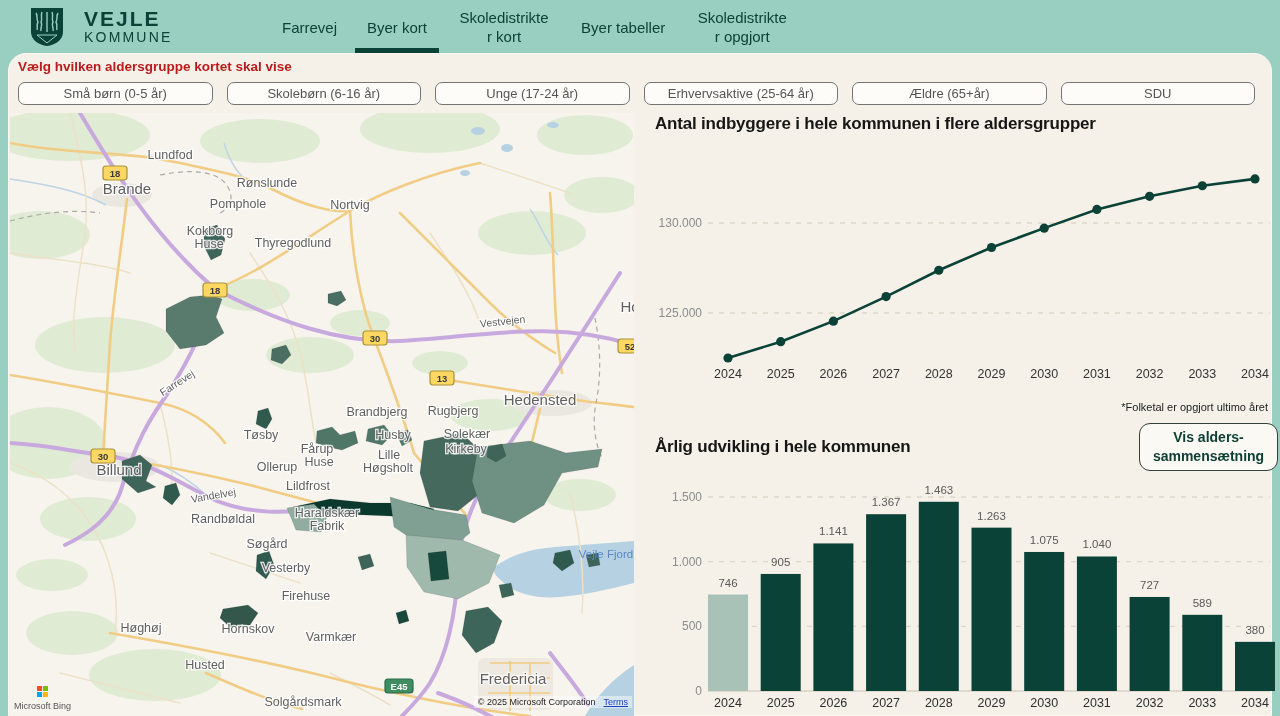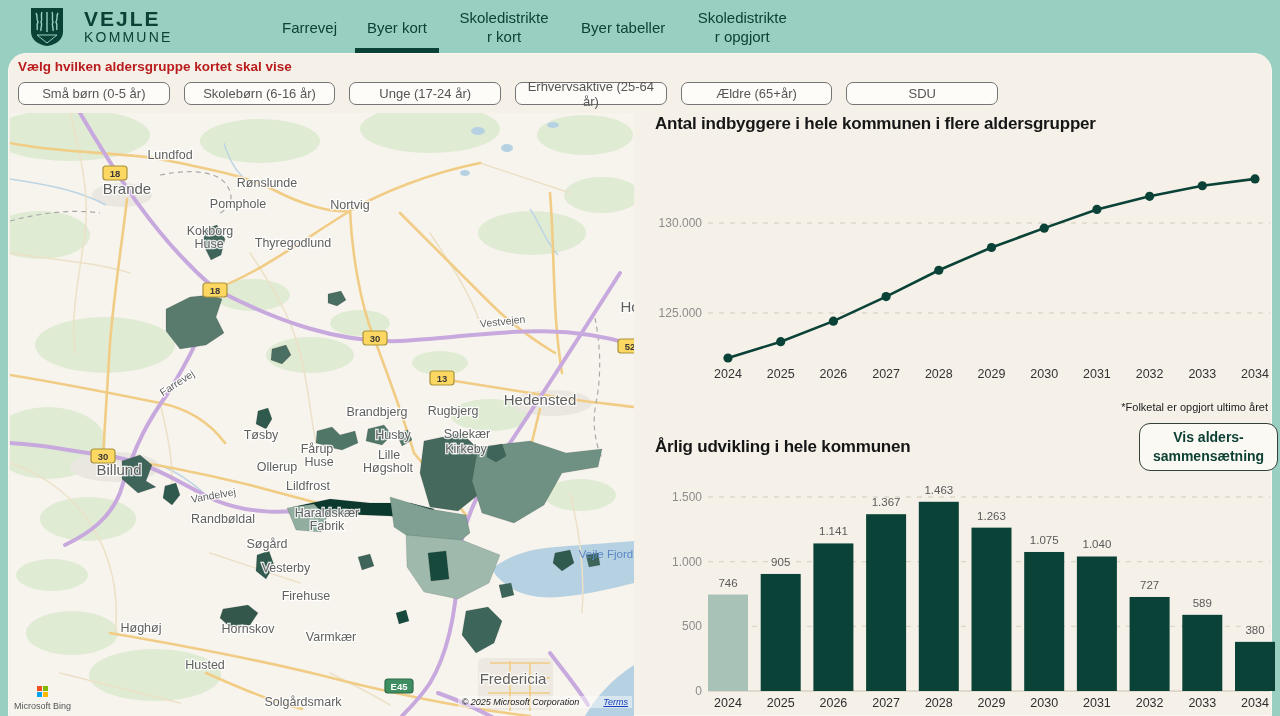--- a/index.html
+++ b/index.html
@@ -15,29 +15,29 @@
   .logo-text .t1{font-size:21px;font-weight:bold;letter-spacing:2px;color:#0b4237;line-height:20px;}
   .logo-text .t2{font-size:14px;letter-spacing:2.2px;color:#0b4237;}
   .nav{position:absolute;left:282px;top:0;height:56px;display:flex;align-items:center;gap:30px;}
   .tab{position:relative;color:#0b4237;font-size:15px;text-align:center;cursor:pointer;line-height:1.25;}
   .tab.wrap{max-width:94px;overflow-wrap:anywhere;}
   .tab.active::after{content:"";position:absolute;left:-12px;right:-12px;bottom:-17px;height:6px;background:#0b4237;}
   
   .card{position:absolute;left:8px;top:53px;width:1264px;height:663px;background:#f5f1e9;
         border-radius:18px 18px 0 0;border:1px solid #fbf8f2;box-sizing:border-box;}
   .filter-title{position:absolute;left:18px;top:59px;font-size:13.5px;font-weight:bold;color:#b91c1c;}
-  .filter-row{position:absolute;left:18px;top:82px;width:980px;display:flex;gap:14px;}
+  .filter-row{position:absolute;left:18px;top:82px;width:1237px;display:flex;gap:14px;}
   .filter-btn{flex:1;height:23px;background:#fdfcf9;border:1.5px solid #757575;border-radius:7px;
         font-size:13px;color:#555;font-family:inherit;display:flex;align-items:center;justify-content:center;cursor:pointer;}
   
   .map{position:absolute;left:10px;top:113px;width:624px;height:603px;background:#f7f4ee;overflow:hidden;cursor:grab;}
   .map svg{display:block;}
   .map-label{fill:#5f5f5f;paint-order:stroke;stroke:rgba(255,255,255,.85);stroke-width:2.5px;}
   .attrib{position:absolute;right:2px;bottom:8px;font-size:9px;color:#222;background:rgba(255,255,255,.45);
-          padding:1px 4px;display:flex;gap:24px;align-items:center;font-style:italic;}
+          padding:1px 4px;display:flex;gap:8px;align-items:center;}
   .attrib .terms{color:#1a3fbf;text-decoration:underline;cursor:pointer;}
   .bing{position:absolute;left:4px;bottom:5px;display:flex;gap:4px;align-items:center;
         font-size:9px;color:#555;flex-direction:column;}
   .ms-squares{display:grid;grid-template-columns:5px 5px;grid-template-rows:5px 5px;gap:1px;}
   .ms-squares i{display:block;}
   
   .chart-title{position:absolute;font-size:17px;font-weight:bold;color:#161616;letter-spacing:-.2px;}
   #lineTitle{left:655px;top:114px;}
   #barTitle{left:655px;top:437px;}
   .footnote{position:absolute;left:980px;top:401px;width:288px;text-align:right;font-size:11px;color:#1c1c1c;}

